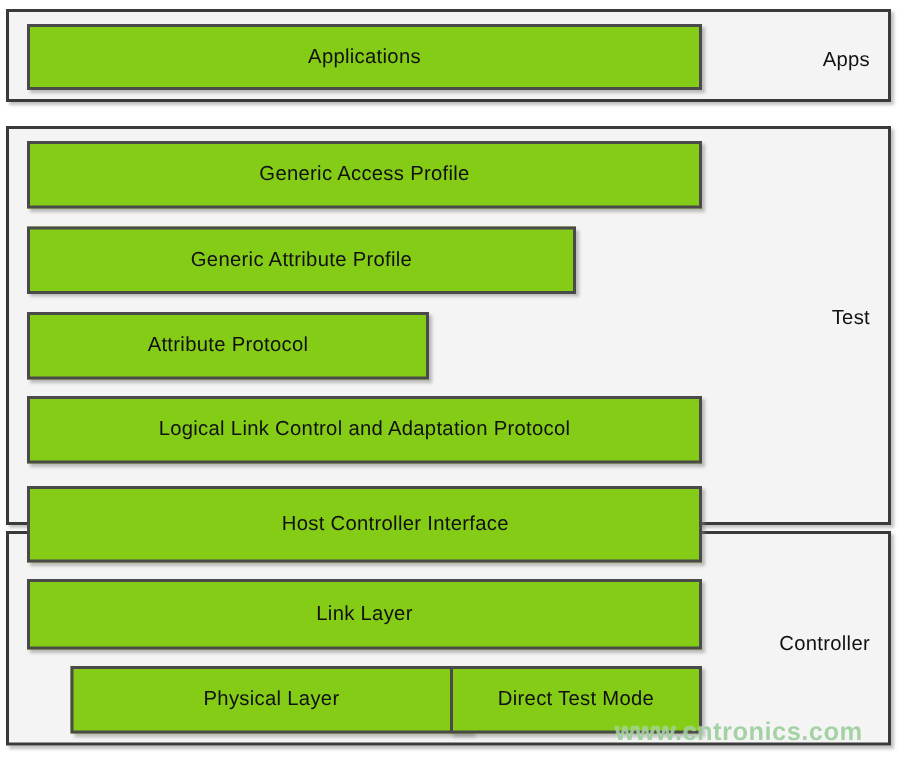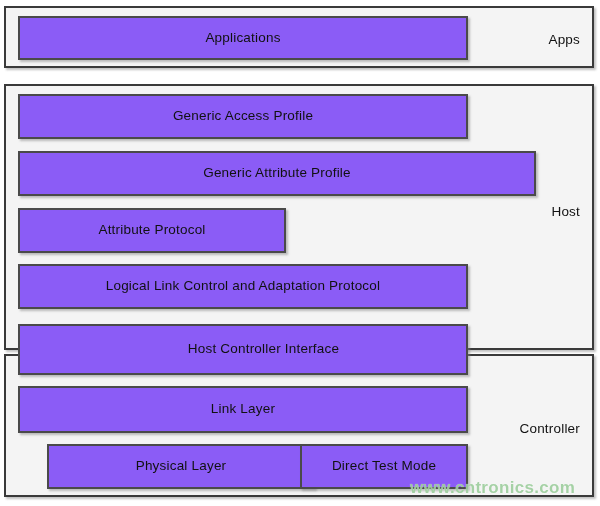--- a/index.html
+++ b/index.html
@@ -34,21 +34,21 @@
     font-size: 13.5px;
     color: #111111;
     letter-spacing: 0.2px;
     white-space: nowrap;
   }
 
   
   .box {
     position: absolute;
     box-sizing: border-box;
-    background: #8b5cf6;
+    background: #84cc16;
     border: 2px solid #4a4a4a;
     box-shadow: 2px 2px 2px rgba(130,130,130,0.5);
     display: flex;
     align-items: center;
     justify-content: center;
   }
   .box > span {
     font-size: 13.5px;
     color: #111111;
     letter-spacing: 0.2px;
@@ -81,28 +81,28 @@
 
   <div class="section" style="left:4px; top:6px; width:590px; height:62px;">
     <div class="section-label" style="top:24px;">Apps</div>
   </div>
 
   <div class="box" style="left:18px; top:16px; width:450px; height:44px;">
     <span>Applications</span>
   </div>
 
   <div class="section" style="left:4px; top:84px; width:590px; height:266px;">
-    <div class="section-label" style="top:118px;">Host</div>
+    <div class="section-label" style="top:118px;">Test</div>
   </div>
 
   <div class="box" style="left:18px; top:94px; width:450px; height:45px;">
     <span>Generic Access Profile</span>
   </div>
 
-  <div class="box" style="left:18px; top:151px; width:518px; height:45px;">
+  <div class="box" style="left:18px; top:151px; width:366px; height:45px;">
     <span>Generic Attribute Profile</span>
   </div>
 
   <div class="box" style="left:18px; top:208px; width:268px; height:45px;">
     <span>Attribute Protocol</span>
   </div>
 
 
   <div class="box" style="left:18px; top:264px; width:450px; height:45px;">
     <span>Logical Link Control and Adaptation Protocol</span>

